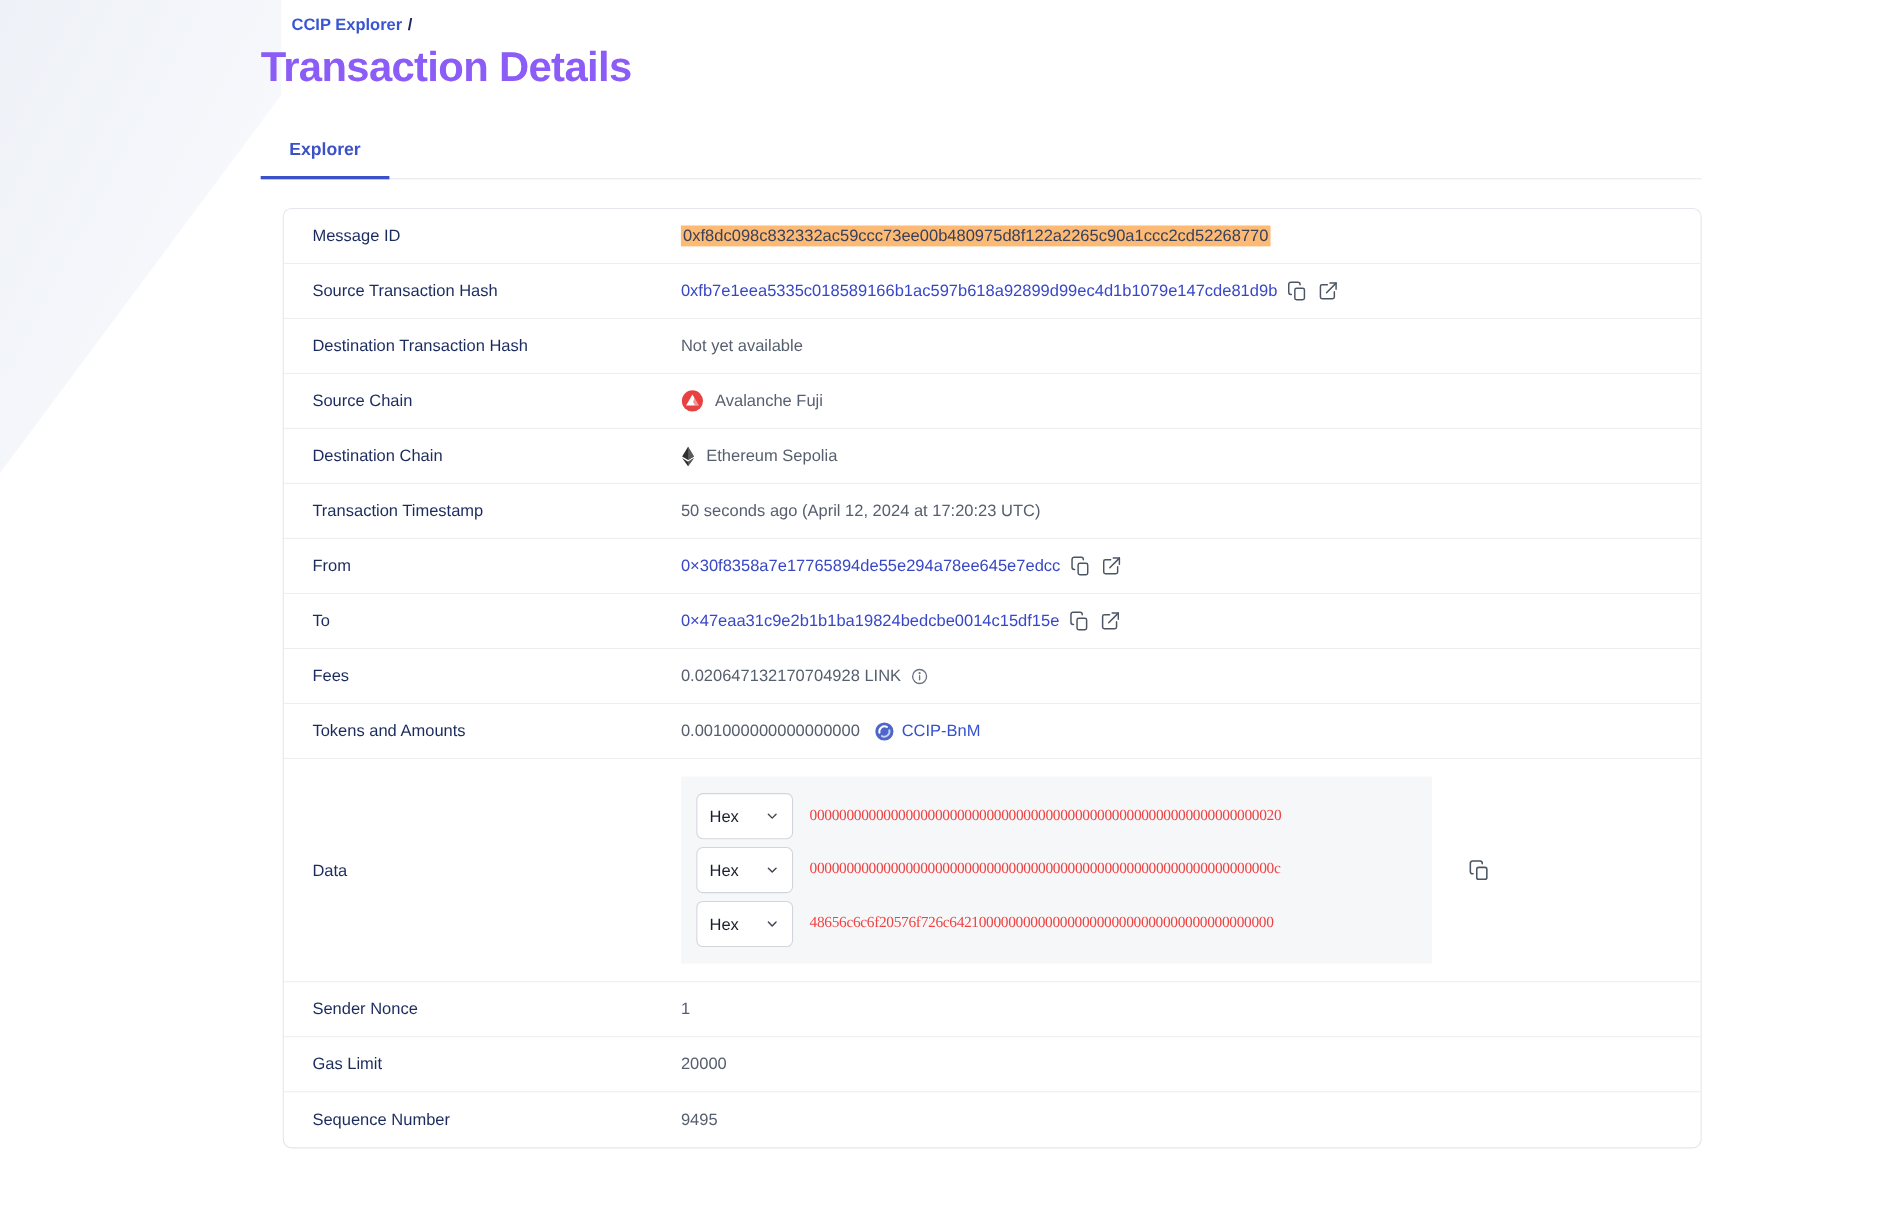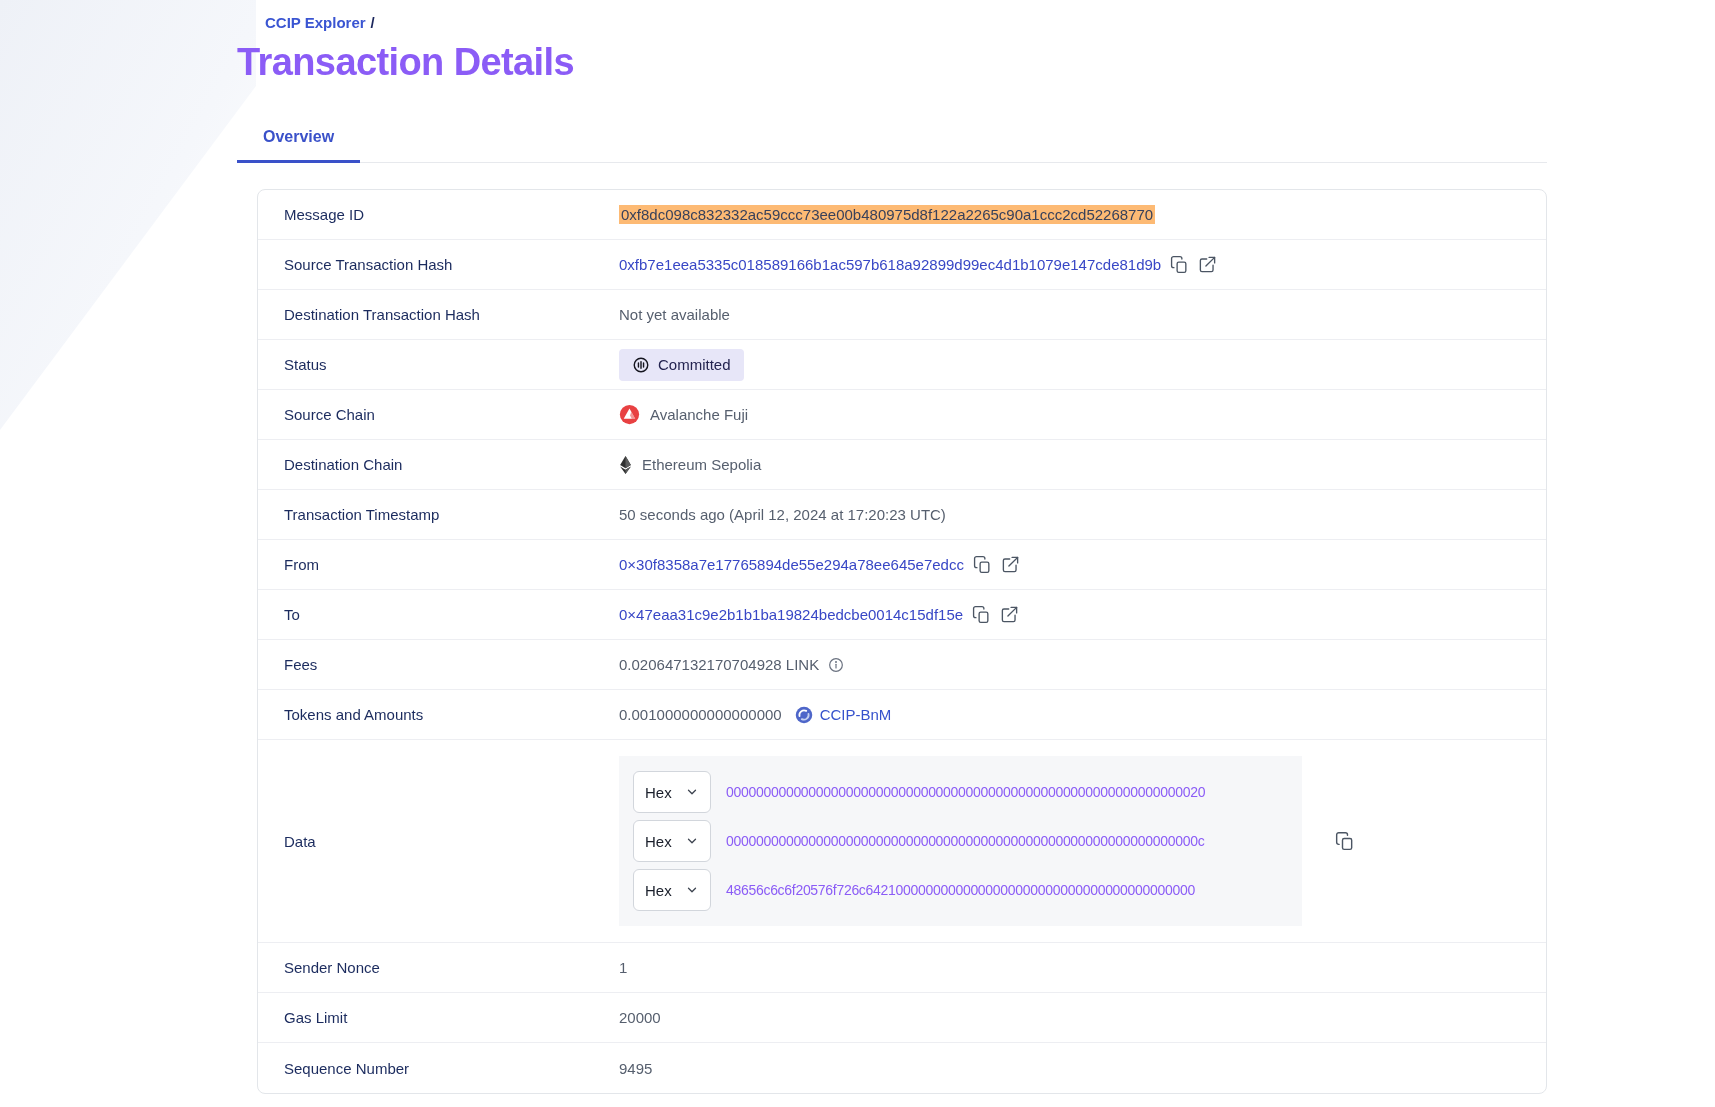--- a/index.html
+++ b/index.html
@@ -40,41 +40,41 @@
            padding:7px 13px; color:#232350; font-size:15px; }
 
   .chain { display:inline-flex; align-items:center; gap:10px; }
 
   .token-link { display:inline-flex; align-items:center; gap:7px; margin-left:4px; }
   .token-link a { color:#3652cc; font-weight:500; text-decoration:none; cursor:pointer; }
 
   .data-row { align-items:center; padding:16px 0; }
   .data-panel { width:683px; background:#f6f7f9; padding:15px 14px; display:flex; flex-direction:column; gap:7px; }
   .hex-line { display:flex; align-items:center; gap:15px; }
-  .hex-select { width:78px; height:42px; background:#fff; border:1px solid #d2d6dc; border-radius:6px;
+  .hex-select { width:88px; height:42px; background:#fff; border:1px solid #d2d6dc; border-radius:6px;
                 display:flex; align-items:center; justify-content:space-between; padding:0 11px;
                 font-size:15px; color:#1a1f2b; cursor:pointer; flex-shrink:0; }
-  .hex-text { font-family:Liberation Sans, sans-serif; font-size:14px; color:#8b5cf6; white-space:nowrap; letter-spacing:-0.3px; }
+  .hex-text { font-family:Liberation Serif, serif; font-size:14px; color:#ef4444; white-space:nowrap; letter-spacing:-0.3px; }
   .data-copy { margin-left:24px; }
 </style>
 </head>
 <body>
 
 <div class="bg-gradient"></div>
 
 <div class="content">
 
   <div class="breadcrumb">
     <span class="crumb-link">CCIP Explorer</span><span class="sep">/</span>
   </div>
 
   <h1 class="page-title">Transaction Details</h1>
 
   <div class="tabs">
-    <div class="tab">Overview</div>
+    <div class="tab">Explorer</div>
   </div>
 
   <div class="card">
 
     <div class="row">
       <div class="label">Message ID</div>
       <div class="value">
         <span class="selected-text">0xf8dc098c832332ac59ccc73ee00b480975d8f122a2265c90a1ccc2cd52268770</span>
       </div>
     </div>
@@ -99,36 +99,20 @@
       </div>
     </div>
 
     <div class="row">
       <div class="label">Destination Transaction Hash</div>
       <div class="value">
           <span>Not yet available</span>
         </div>
     </div>
 
-    <div class="row">
-      <div class="label">Status</div>
-      <div class="value">
-        <span class="badge">
-          <span class="inline-icon">
-            <svg width="18" height="18" viewBox="0 0 24 24" fill="none" stroke="#15151f" stroke-width="1.9" stroke-linecap="round">
-                <circle cx="12" cy="12" r="9"></circle>
-                <line x1="8.6" y1="9.2" x2="8.6" y2="14.8"></line>
-                <line x1="12" y1="7.6" x2="12" y2="16.4"></line>
-                <line x1="15.4" y1="9.2" x2="15.4" y2="14.8"></line>
-              </svg>
-          </span>
-          <span>Committed</span>
-        </span>
-      </div>
-    </div>
 
     <div class="row">
       <div class="label">Source Chain</div>
       <div class="value chain">
         <span class="inline-icon">
           <svg width="21" height="21" viewBox="0 0 24 24">
               <circle cx="12" cy="12" r="11" fill="#e84142"></circle>
               <path d="M12 5.2 L18.6 16.8 H5.4 Z" fill="#ffffff"></path>
               <path d="M14.1 9 L18.6 16.8 L14.6 16.8 L12.6 13.2 Z" fill="#e84142" opacity="0.55"></path>
             </svg>

